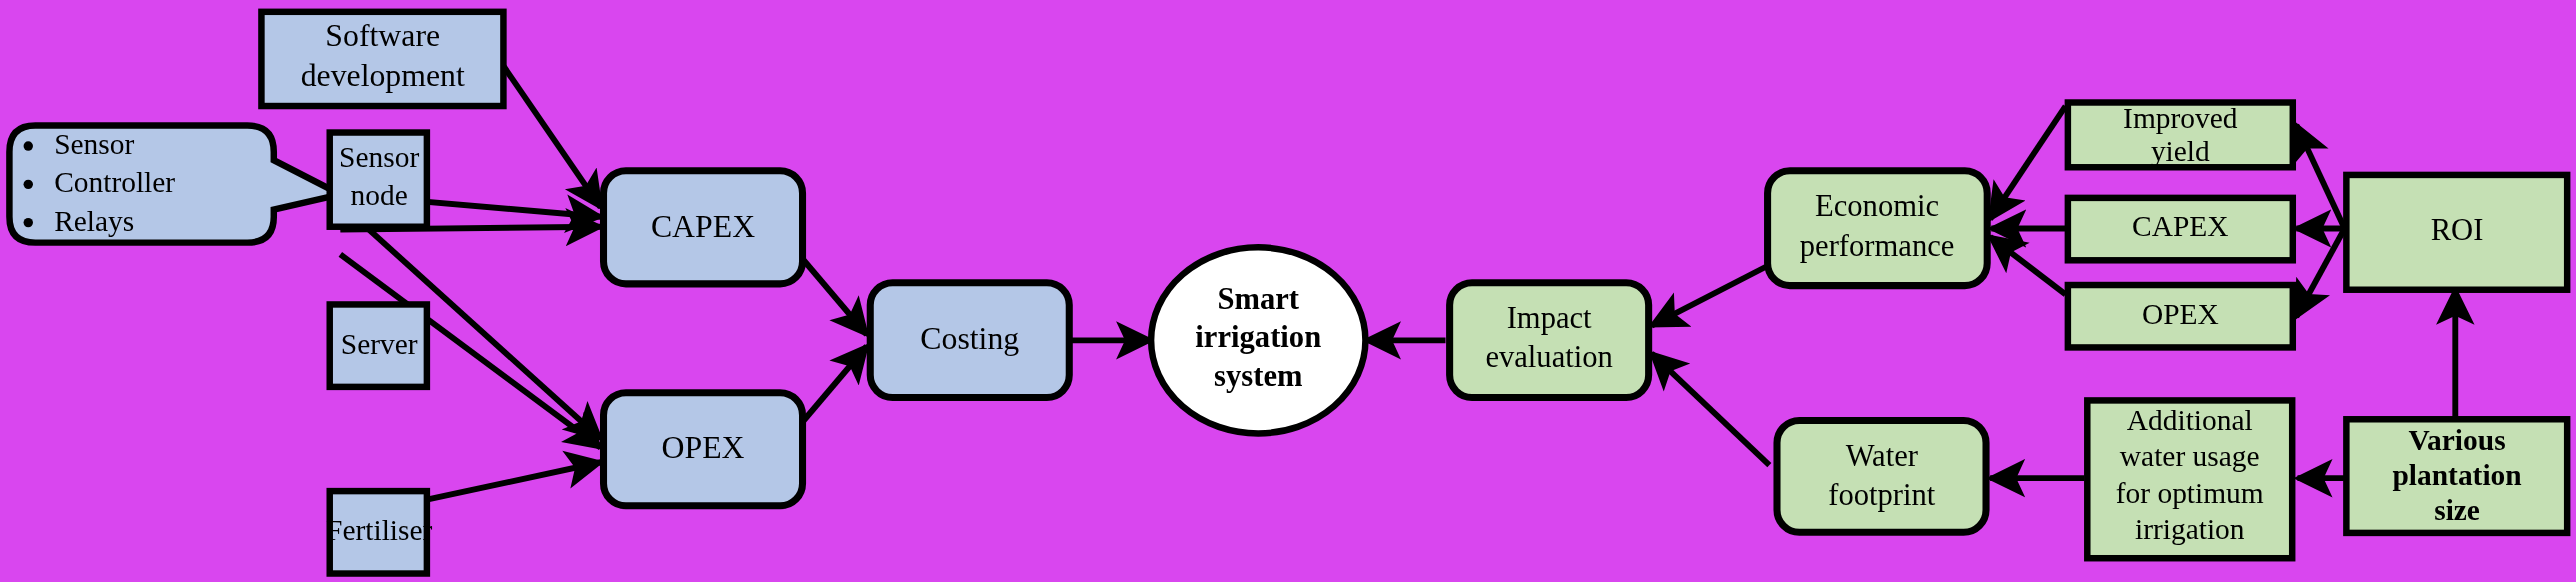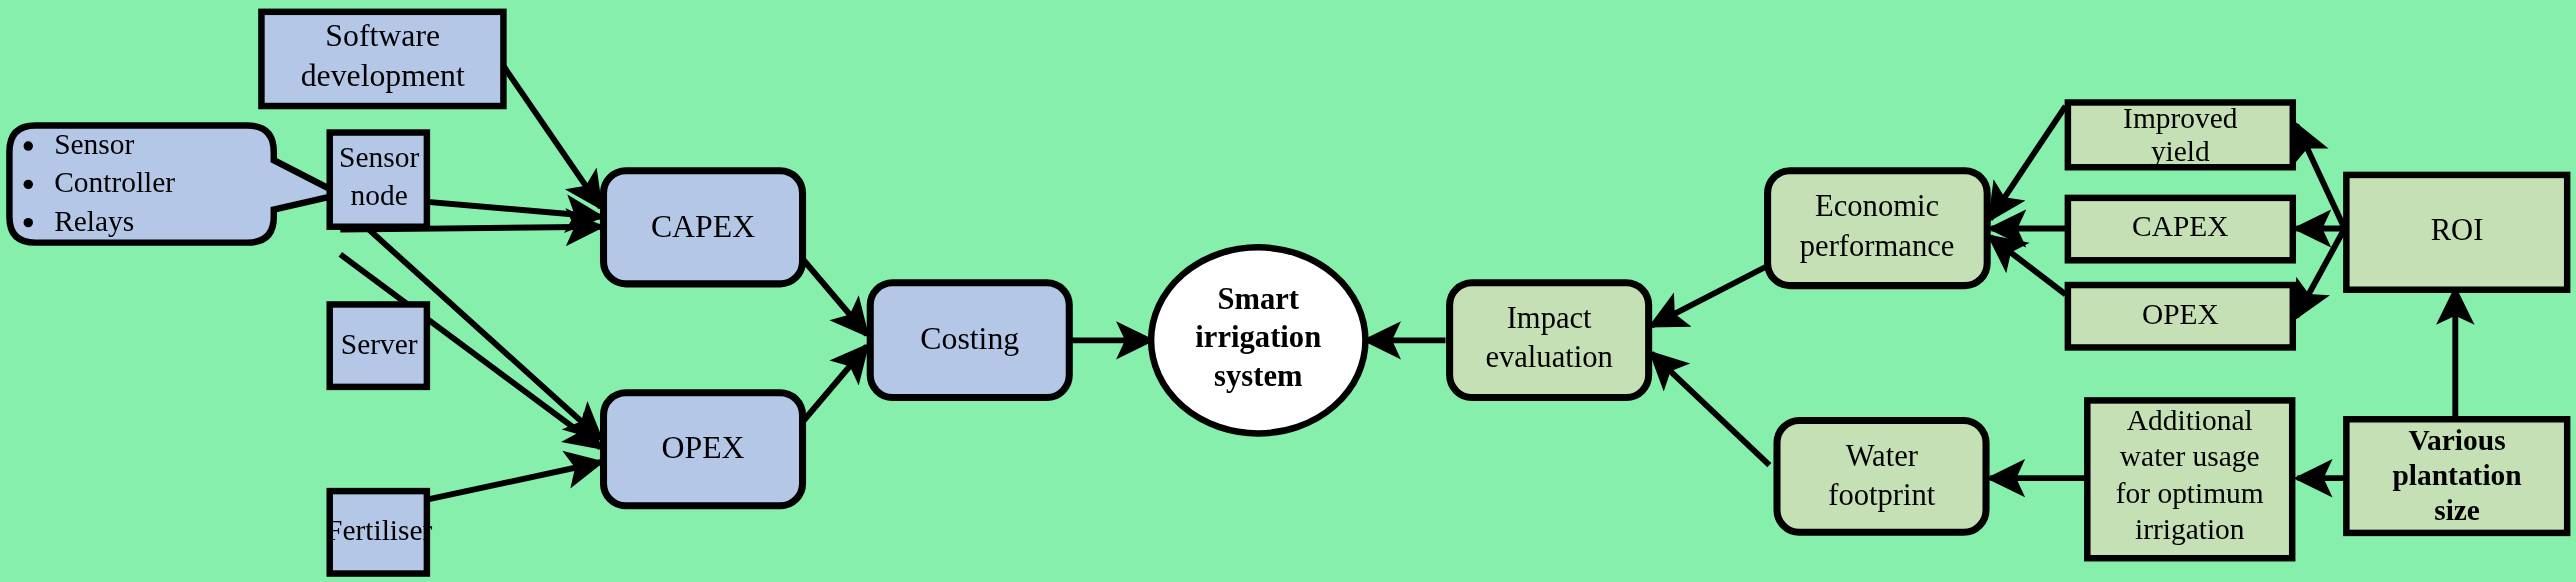--- a/index.html
+++ b/index.html
@@ -1,17 +1,17 @@
 <!DOCTYPE html>
 <html style="font-size:9.4px"><head>
 <meta charset="utf-8">
 <style>
   html,body{margin:0;padding:0;background:#ffffff;}
   body{font-family:"Liberation Serif", serif;}
-  #stage{position:relative;width:2576px;height:583px;background:#86efac;overflow:hidden;}
+  #stage{position:relative;width:2576px;height:583px;background:#d946ef;overflow:hidden;}
   svg#canvas{position:absolute;top:0;left:0;width:2576px;height:583px;}
   .nodeLabel{
     font-family:"Liberation Serif", serif;
     fill:#000000;
     text-anchor:middle;
     dominant-baseline:middle;
   }
   .bold{font-weight:bold;}
   .bulletText{
     font-family:"Liberation Serif", serif;

